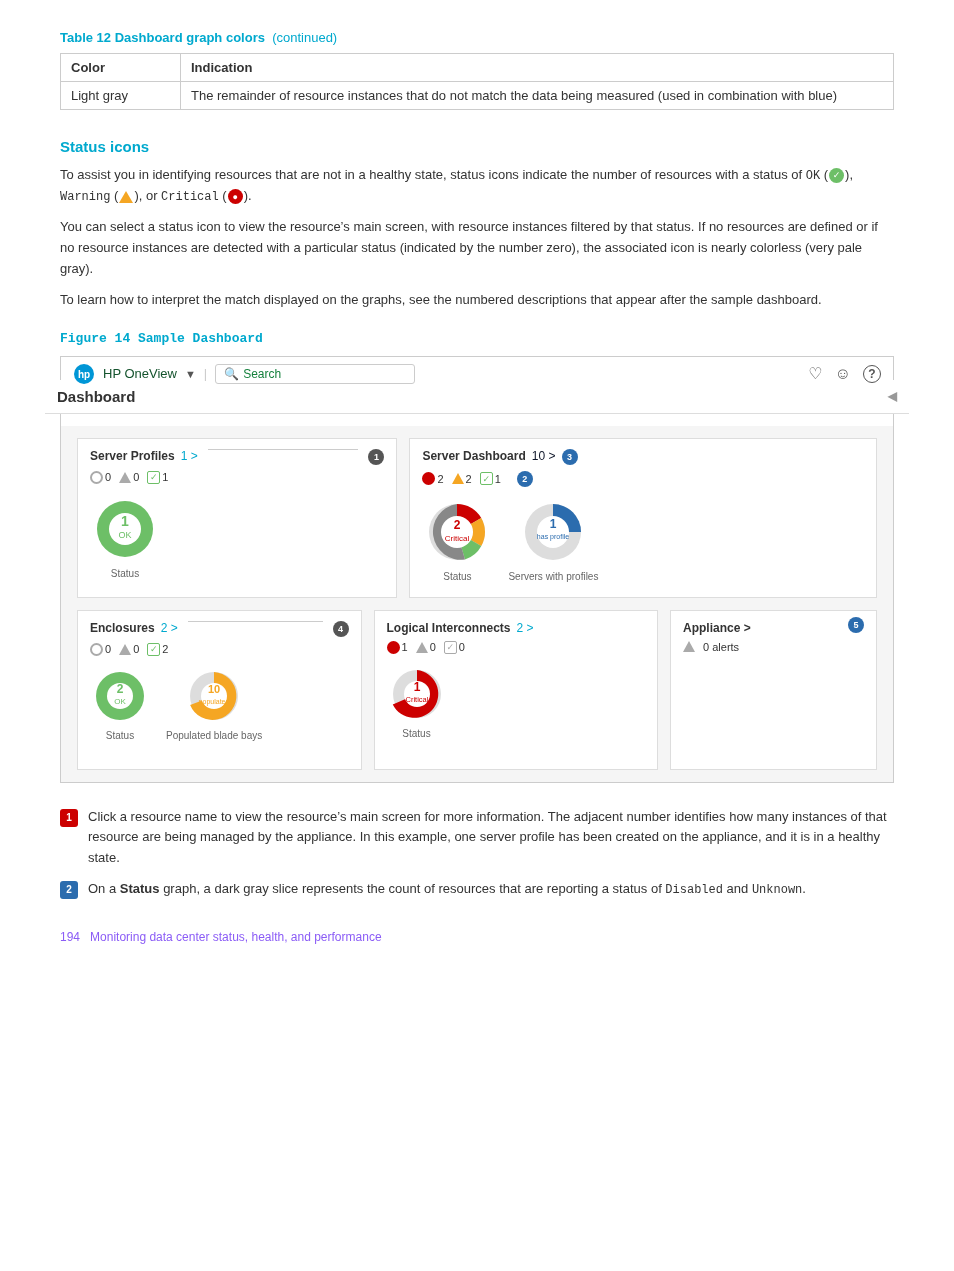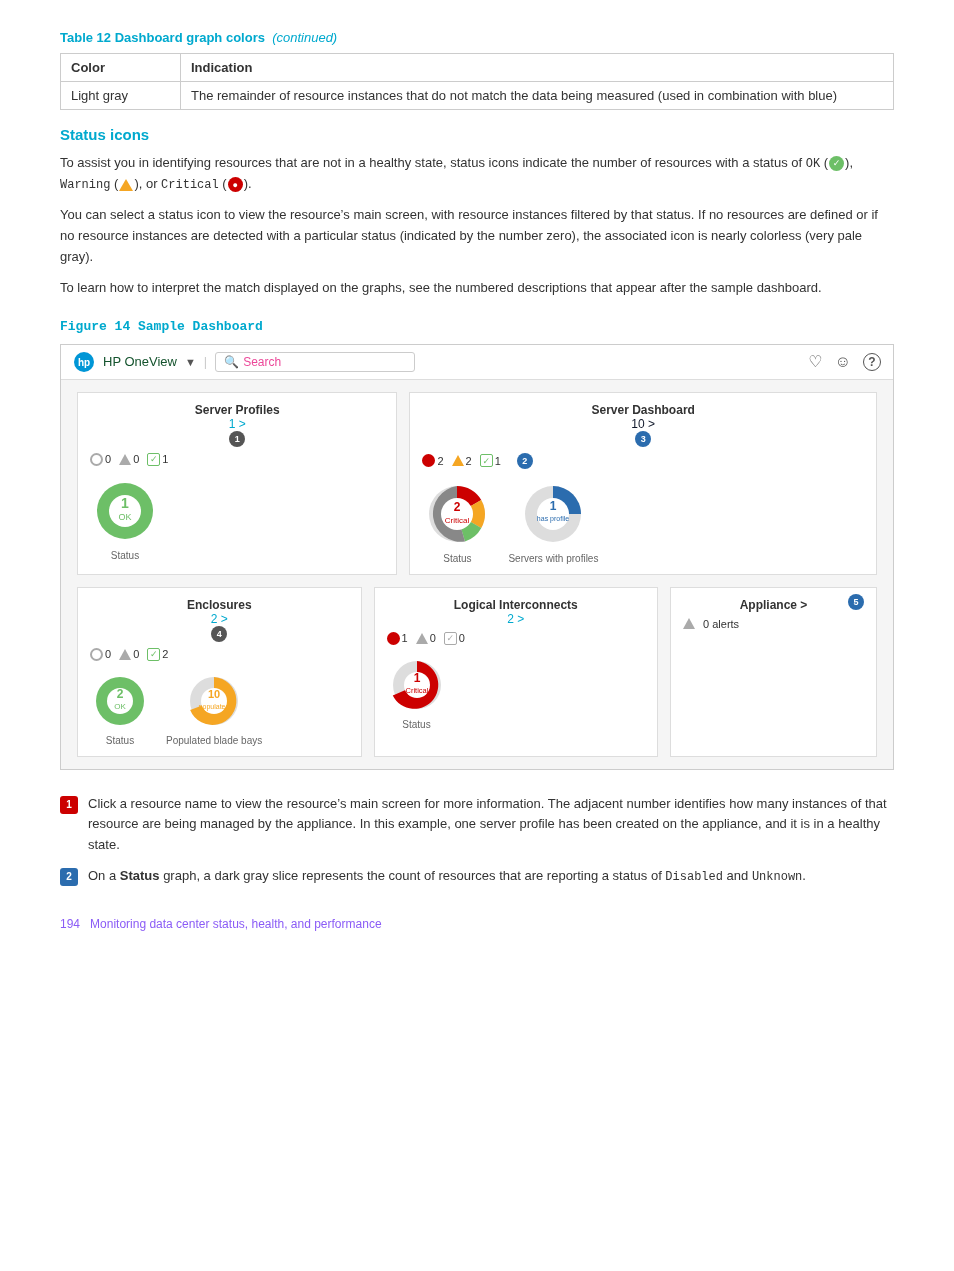--- a/index.html
+++ b/index.html
@@ -14,27 +14,26 @@
     }
 
     
     .table-title {
       color: #00a9ce;
       font-size: 13px;
       font-weight: bold;
       margin-bottom: 8px;
     }
     .table-title span.continued {
-      font-style: italic;
       font-weight: normal;
     }
     table {
       width: 100%;
       border-collapse: collapse;
-      margin-bottom: 16px;
+      margin-bottom: 28px;
       font-size: 13px;
     }
     table th {
       background: #fff;
       border: 1px solid #ccc;
       padding: 6px 10px;
       text-align: left;
       font-weight: bold;
     }
     table td {
@@ -153,23 +152,23 @@
     
     .dash-card {
       background: #fff;
       border: 1px solid #ddd;
       flex: 1;
       padding: 10px 12px;
       min-height: 160px;
     }
     .dash-card-header {
       display: flex;
-      align-items: center;
+      align-items: flex-start;
+      gap: 6px;
       margin-bottom: 6px;
-      flex-direction: column;
     }
     .dash-card-title {
       font-size: 12px;
       font-weight: bold;
       color: #333;
     }
     .numbered-badge {
       display: inline-flex;
       align-items: center;
       justify-content: center;
@@ -371,29 +370,33 @@
 
     <svg class="hp-logo" viewBox="0 0 22 22" xmlns="http://www.w3.org/2000/svg">
       <circle cx="11" cy="11" r="10" fill="#0096d6"></circle>
       <text x="11" y="15" text-anchor="middle" fill="white" font-size="10" font-weight="bold" font-family="Arial">hp</text>
     </svg>
     <span class="app-name">HP OneView</span>
     <span class="topbar-chevron">▼</span>
     <span style="color:#ccc;">|</span>
     <div class="topbar-search">
       <span>🔍</span>
-      <span style="color:#ec4899;">Search</span>
+      <span style="color:#15803d;">Search</span>
     </div>
     <div class="topbar-icons">
       <span>♡</span>
       <span>☺</span>
       <span style="font-weight:bold; border:1.5px solid #555; border-radius:50%; width:18px; height:18px; display:inline-flex; align-items:center; justify-content:center; font-size:12px;">?</span>
     </div>
   </div>
 
+  <div class="dashboard-title" style="display:flex; align-items:center; justify-content:space-between;">
+    <span>Dashboard</span>
+    <span style="font-size:12px; color:#999;">◀</span>
+  </div>
 
   <div class="dashboard-content">
     <div class="dashboard-grid">
 
       <div class="dashboard-row">
 
         <div class="dash-card">
           <div class="dash-card-header">
             <span class="dash-card-title">Server Profiles</span>
             <span style="font-size:12px; color:#00a9ce;">1 &gt;</span>

